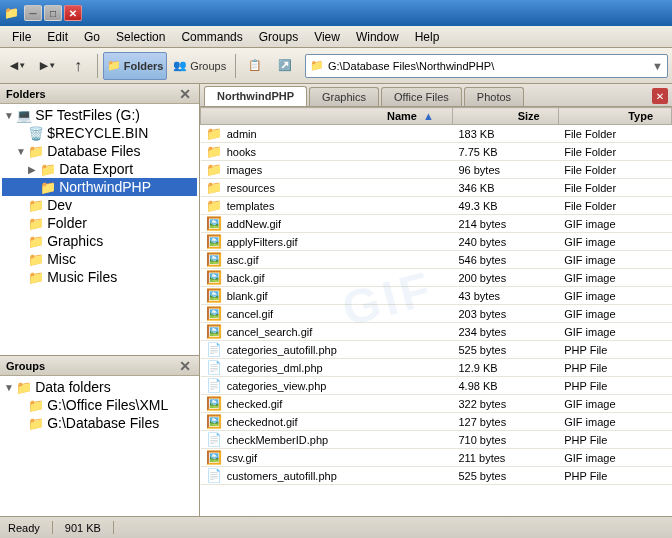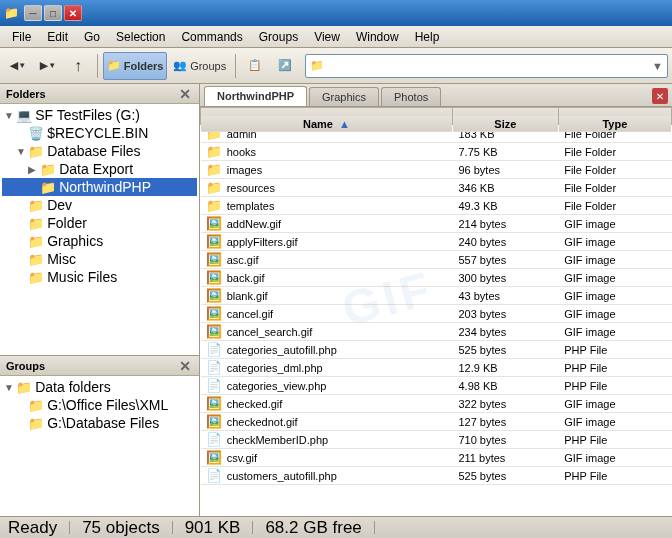--- a/index.html
+++ b/index.html
@@ -225,26 +225,26 @@
     .file-table {
       width: 100%;
       border-collapse: collapse;
     }
     .file-table thead tr {
       background: linear-gradient(to bottom, #e8e4dc, #d4d0c8);
     }
     .file-table th {
       border: 1px solid #b0aca0;
       padding: 2px 18px;
-      text-align: center;
+      text-align: right;
       font-size: 11px;
       font-weight: bold;
       cursor: pointer;
       white-space: nowrap;
-      position: sticky; top: 8px;
+      position: sticky; top: 0;
       background: linear-gradient(to bottom, #e8e4dc, #d4d0c8);
     }
     .sort-arrow { color: #316ac5; margin-left: 3px; }
     .file-table td {
       border-bottom: 1px solid #e8e4dc;
       padding: 1px 6px;
       font-size: 11px;
       white-space: nowrap;
     }
     .file-icon { margin-right: 4px; font-size: 13px; }
@@ -259,21 +259,21 @@
       letter-spacing: 4px;
     }
 
     
     .status-bar {
       height: 22px;
       background: linear-gradient(to bottom, #e0dbd0, #d0ccc4);
       border-top: 1px solid #a09880;
       display: flex; align-items: center;
       padding: 4px 8px;
-      font-size: 17px;
+      font-size: 11px;
       gap: 0;
     }
     .status-section {
       padding: 0 12px;
       border-right: 1px solid #a09880;
       height: 100%; display: flex; align-items: center;
     }
     .status-section:first-child { padding-left: 0; }
   </style>
 </head>
@@ -323,20 +323,21 @@
   </div>
   <div class="toolbar-sep"></div>
   <div class="toolbar-btn">
     <span>📋</span>
   </div>
   <div class="toolbar-btn">
     <span>↗️</span>
   </div>
   <div class="addr-bar">
     <span style="margin-right:4px;">📁</span>
+    <span>G:\Database Files\NorthwindPHP\</span>
     <span class="addr-dropdown">▼</span>
   </div>
 </div>
 
 <div class="main-layout">
 
   <div class="left-panel">
 
     <div class="folders-panel">
       <div class="panel-header">
@@ -421,20 +422,21 @@
         </div>
     </div>
 
   </div>
 
   <div class="right-content">
 
     <div class="tabs-bar">
       <div class="tab active" id="tab-0">NorthwindPHP</div>
       <div class="tab" id="tab-1">Graphics</div>
+      <div class="tab" id="tab-2">Office Files</div>
       <div class="tab" id="tab-3">Photos</div>
       <button class="tab-close">✕</button>
     </div>
 
     <div class="file-list-container" style="position:relative;">
       <div class="watermark" style="top:40%; left:30%;">GIF</div>
       <table class="file-table">
         <thead>
           <tr>
             <th>
@@ -520,31 +522,31 @@
       <td>240 bytes</td>
       <td>GIF image</td>
     </tr>
             <tr>
       <td>
         <span class="name-cell">
           <span class="file-icon">🖼️</span>
           <span>asc.gif</span>
         </span>
       </td>
-      <td>557 bytes</td>
+      <td>546 bytes</td>
       <td>GIF image</td>
     </tr>
             <tr>
       <td>
         <span class="name-cell">
           <span class="file-icon">🖼️</span>
           <span>back.gif</span>
         </span>
       </td>
-      <td>300 bytes</td>
+      <td>200 bytes</td>
       <td>GIF image</td>
     </tr>
             <tr>
       <td>
         <span class="name-cell">
           <span class="file-icon">🖼️</span>
           <span>blank.gif</span>
         </span>
       </td>
       <td>43 bytes</td>
@@ -655,21 +657,15 @@
     </div>
 
   </div>
 </div>
 
 <div class="status-bar">
   <div class="status-section">
     <span>Ready</span>
   </div>
   <div class="status-section">
-    <span>75 objects</span>
-  </div>
-  <div class="status-section">
     <span>901 KB</span>
   </div>
-  <div class="status-section">
-    <span>68.2 GB free</span>
-  </div>
 </div>
 
 </body></html>

